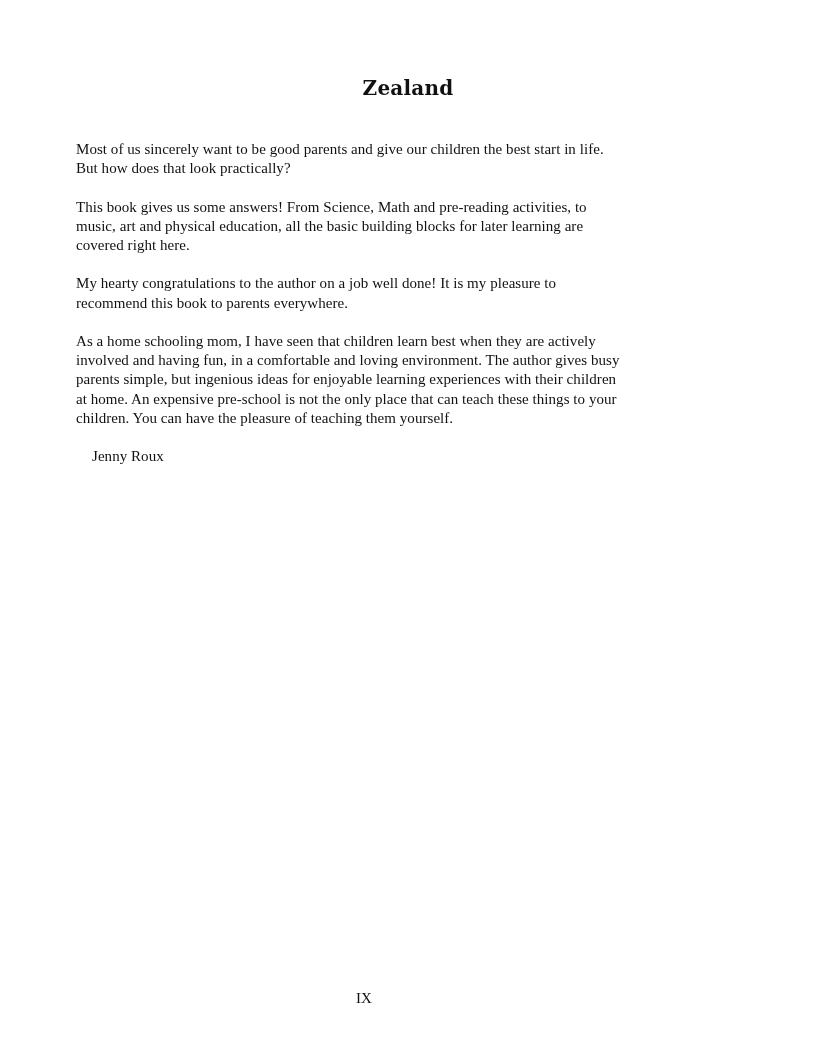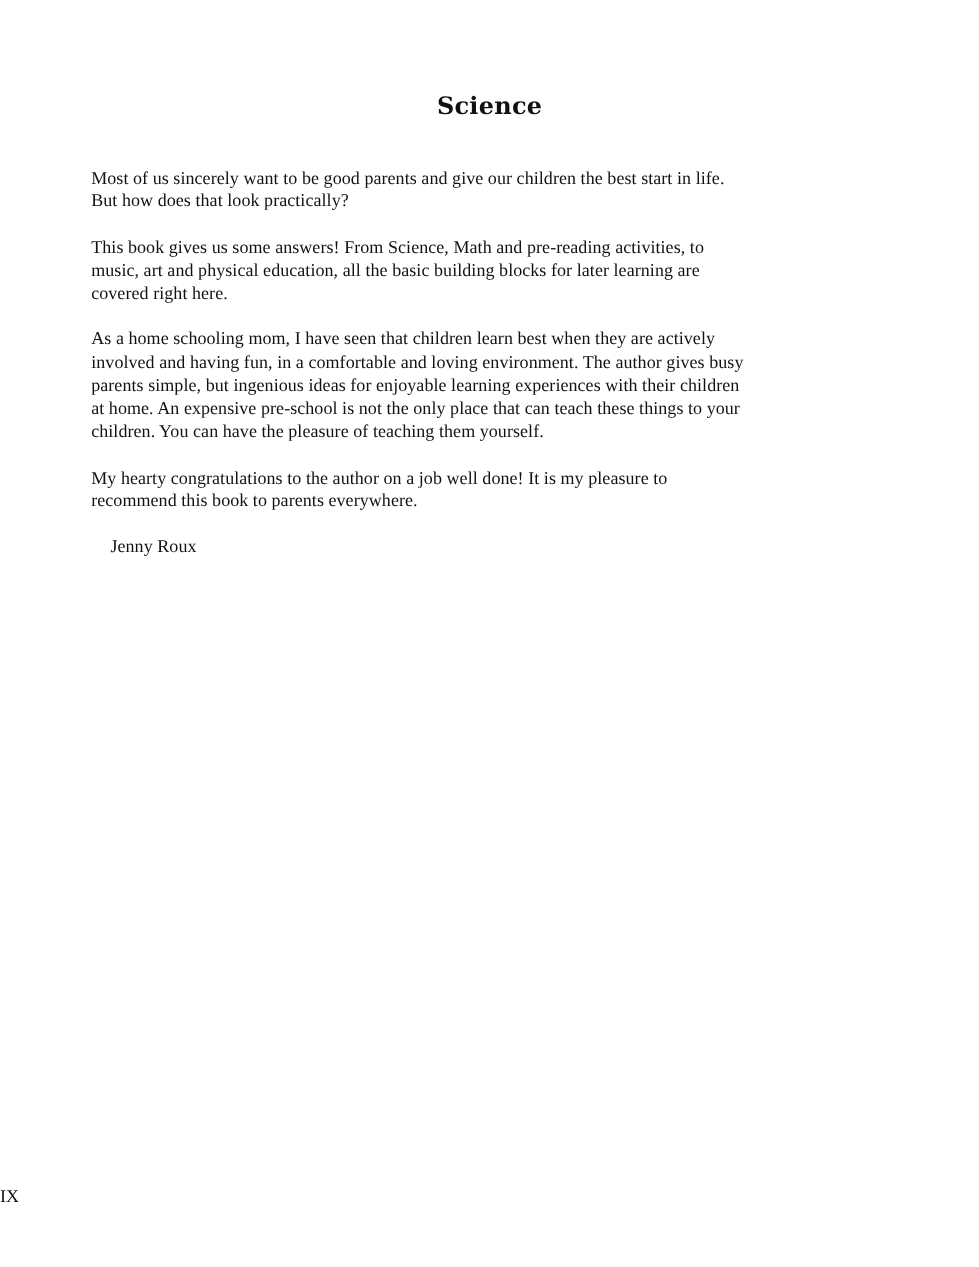--- a/index.html
+++ b/index.html
@@ -49,42 +49,43 @@
     }
     .signature {
       margin: 16px;
       white-space: pre-line;
     }
     .page-number {
       position: absolute;
       top: 990px;
       left: 0;
       width: 728px;
+      text-align: center;
       font-family: "Liberation Serif", "DejaVu Serif", serif;
       font-size: 15px;
     }
   </style>
 </head>
 <body>
 
 <div class="page">
-  <h1 class="title">Science</h1>
+  <h1 class="title">Zealand</h1>
 
   <div class="body-text">
     <p class="para">Most of us sincerely want to be good parents and give our children the best start in life.
 But how does that look practically?</p>
     <p class="para">This book gives us some answers! From Science, Math and pre-reading activities, to
 music, art and physical education, all the basic building blocks for later learning are
 covered right here.</p>
+    <p class="para">My hearty congratulations to the author on a job well done! It is my pleasure to
+recommend this book to parents everywhere.</p>
     <p class="para">As a home schooling mom, I have seen that children learn best when they are actively
 involved and having fun, in a comfortable and loving environment. The author gives busy
 parents simple, but ingenious ideas for enjoyable learning experiences with their children
 at home. An expensive pre-school is not the only place that can teach these things to your
 children. You can have the pleasure of teaching them yourself.</p>
-    <p class="para">My hearty congratulations to the author on a job well done! It is my pleasure to
-recommend this book to parents everywhere.</p>
     <div class="signature-block">
       <p class="signature">Jenny Roux</p>
     </div>
   </div>
 
   <div class="page-number">IX</div>
 </div>
 
 </body></html>

